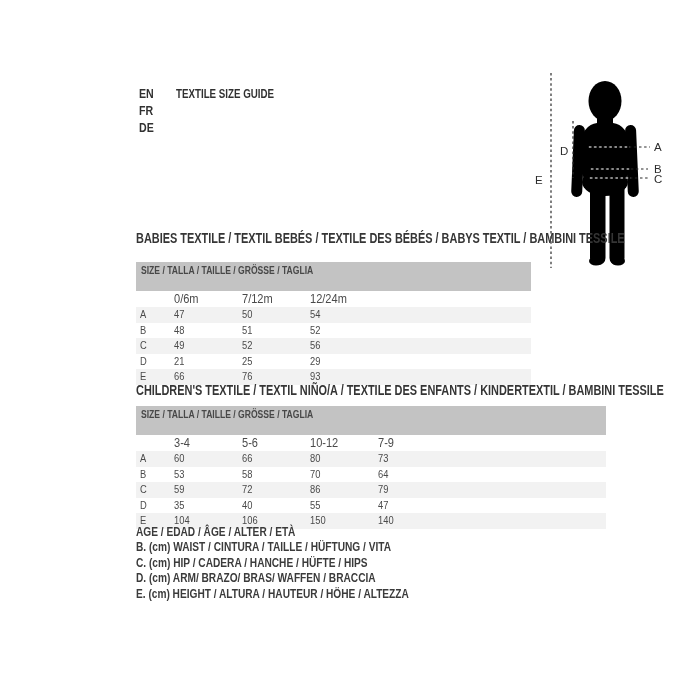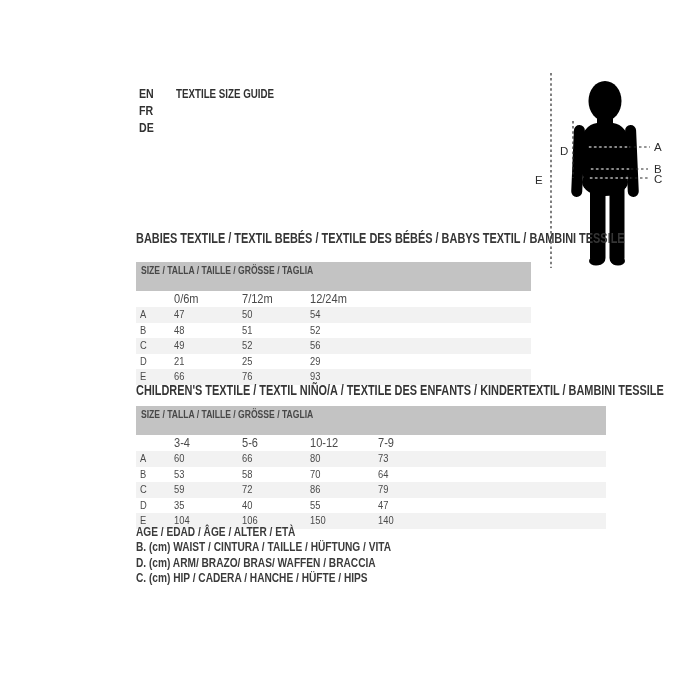--- a/index.html
+++ b/index.html
@@ -185,17 +185,18 @@
           <div class="cell"><span class="cnd85">106</span></div>
           <div class="cell"><span class="cnd85">150</span></div>
           <div class="cell"><span class="cnd85">140</span></div>
         </div>
       </div>
   </div>
 
   <div class="legend" id="legendBlock">
       <div class="legend-line"><span class="cnd">AGE / EDAD / ÂGE / ALTER / ETÀ</span></div>
       <div class="legend-line"><span class="cnd">B. (cm) WAIST / CINTURA / TAILLE / HÜFTUNG / VITA</span></div>
+      <div class="legend-line"><span class="cnd">C. (cm) HIP / CADERA / HANCHE / HÜFTE / HIPS</span></div>
       <div class="legend-line"><span class="cnd">D. (cm) ARM/ BRAZO/ BRAS/ WAFFEN / BRACCIA</span></div>
-      <div class="legend-line"><span class="cnd">C. (cm) HIP / CADERA / HANCHE / HÜFTE / HIPS</span></div>
+      <div class="legend-line"><span class="cnd">E. (cm) HEIGHT / ALTURA / HAUTEUR / HÖHE / ALTEZZA</span></div>
     </div>
 
 </div>
 
 </body></html>

